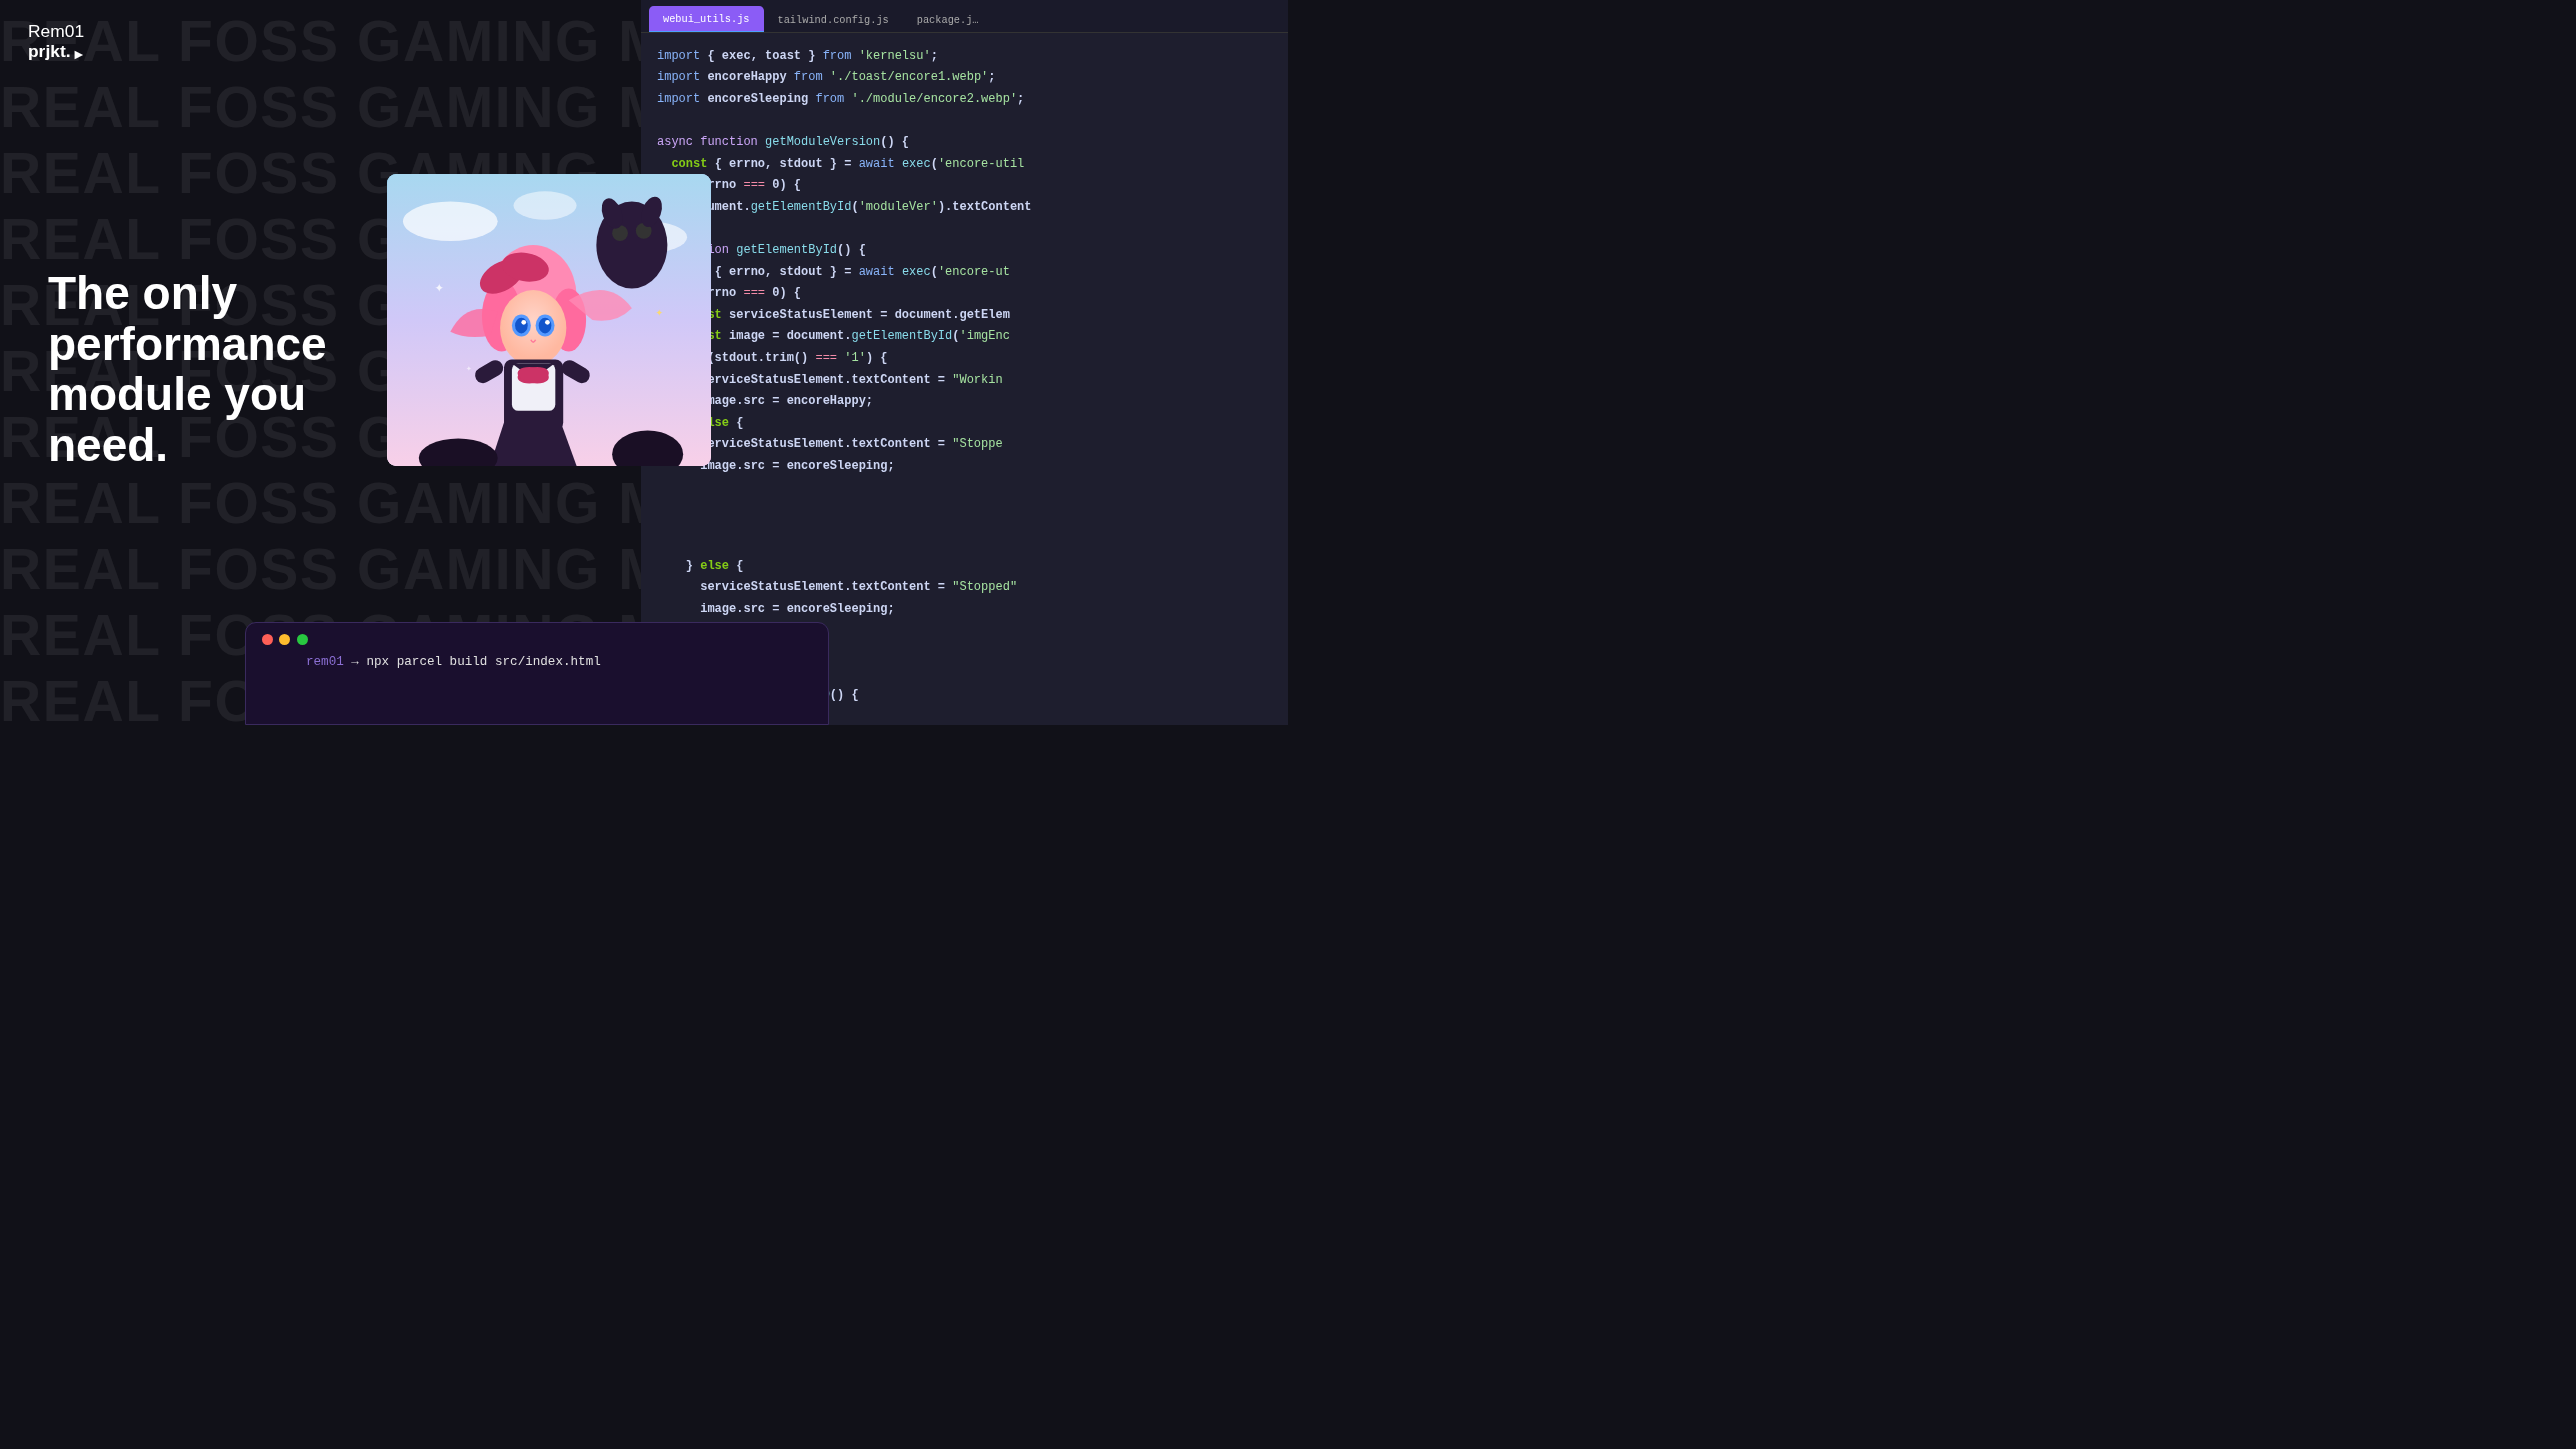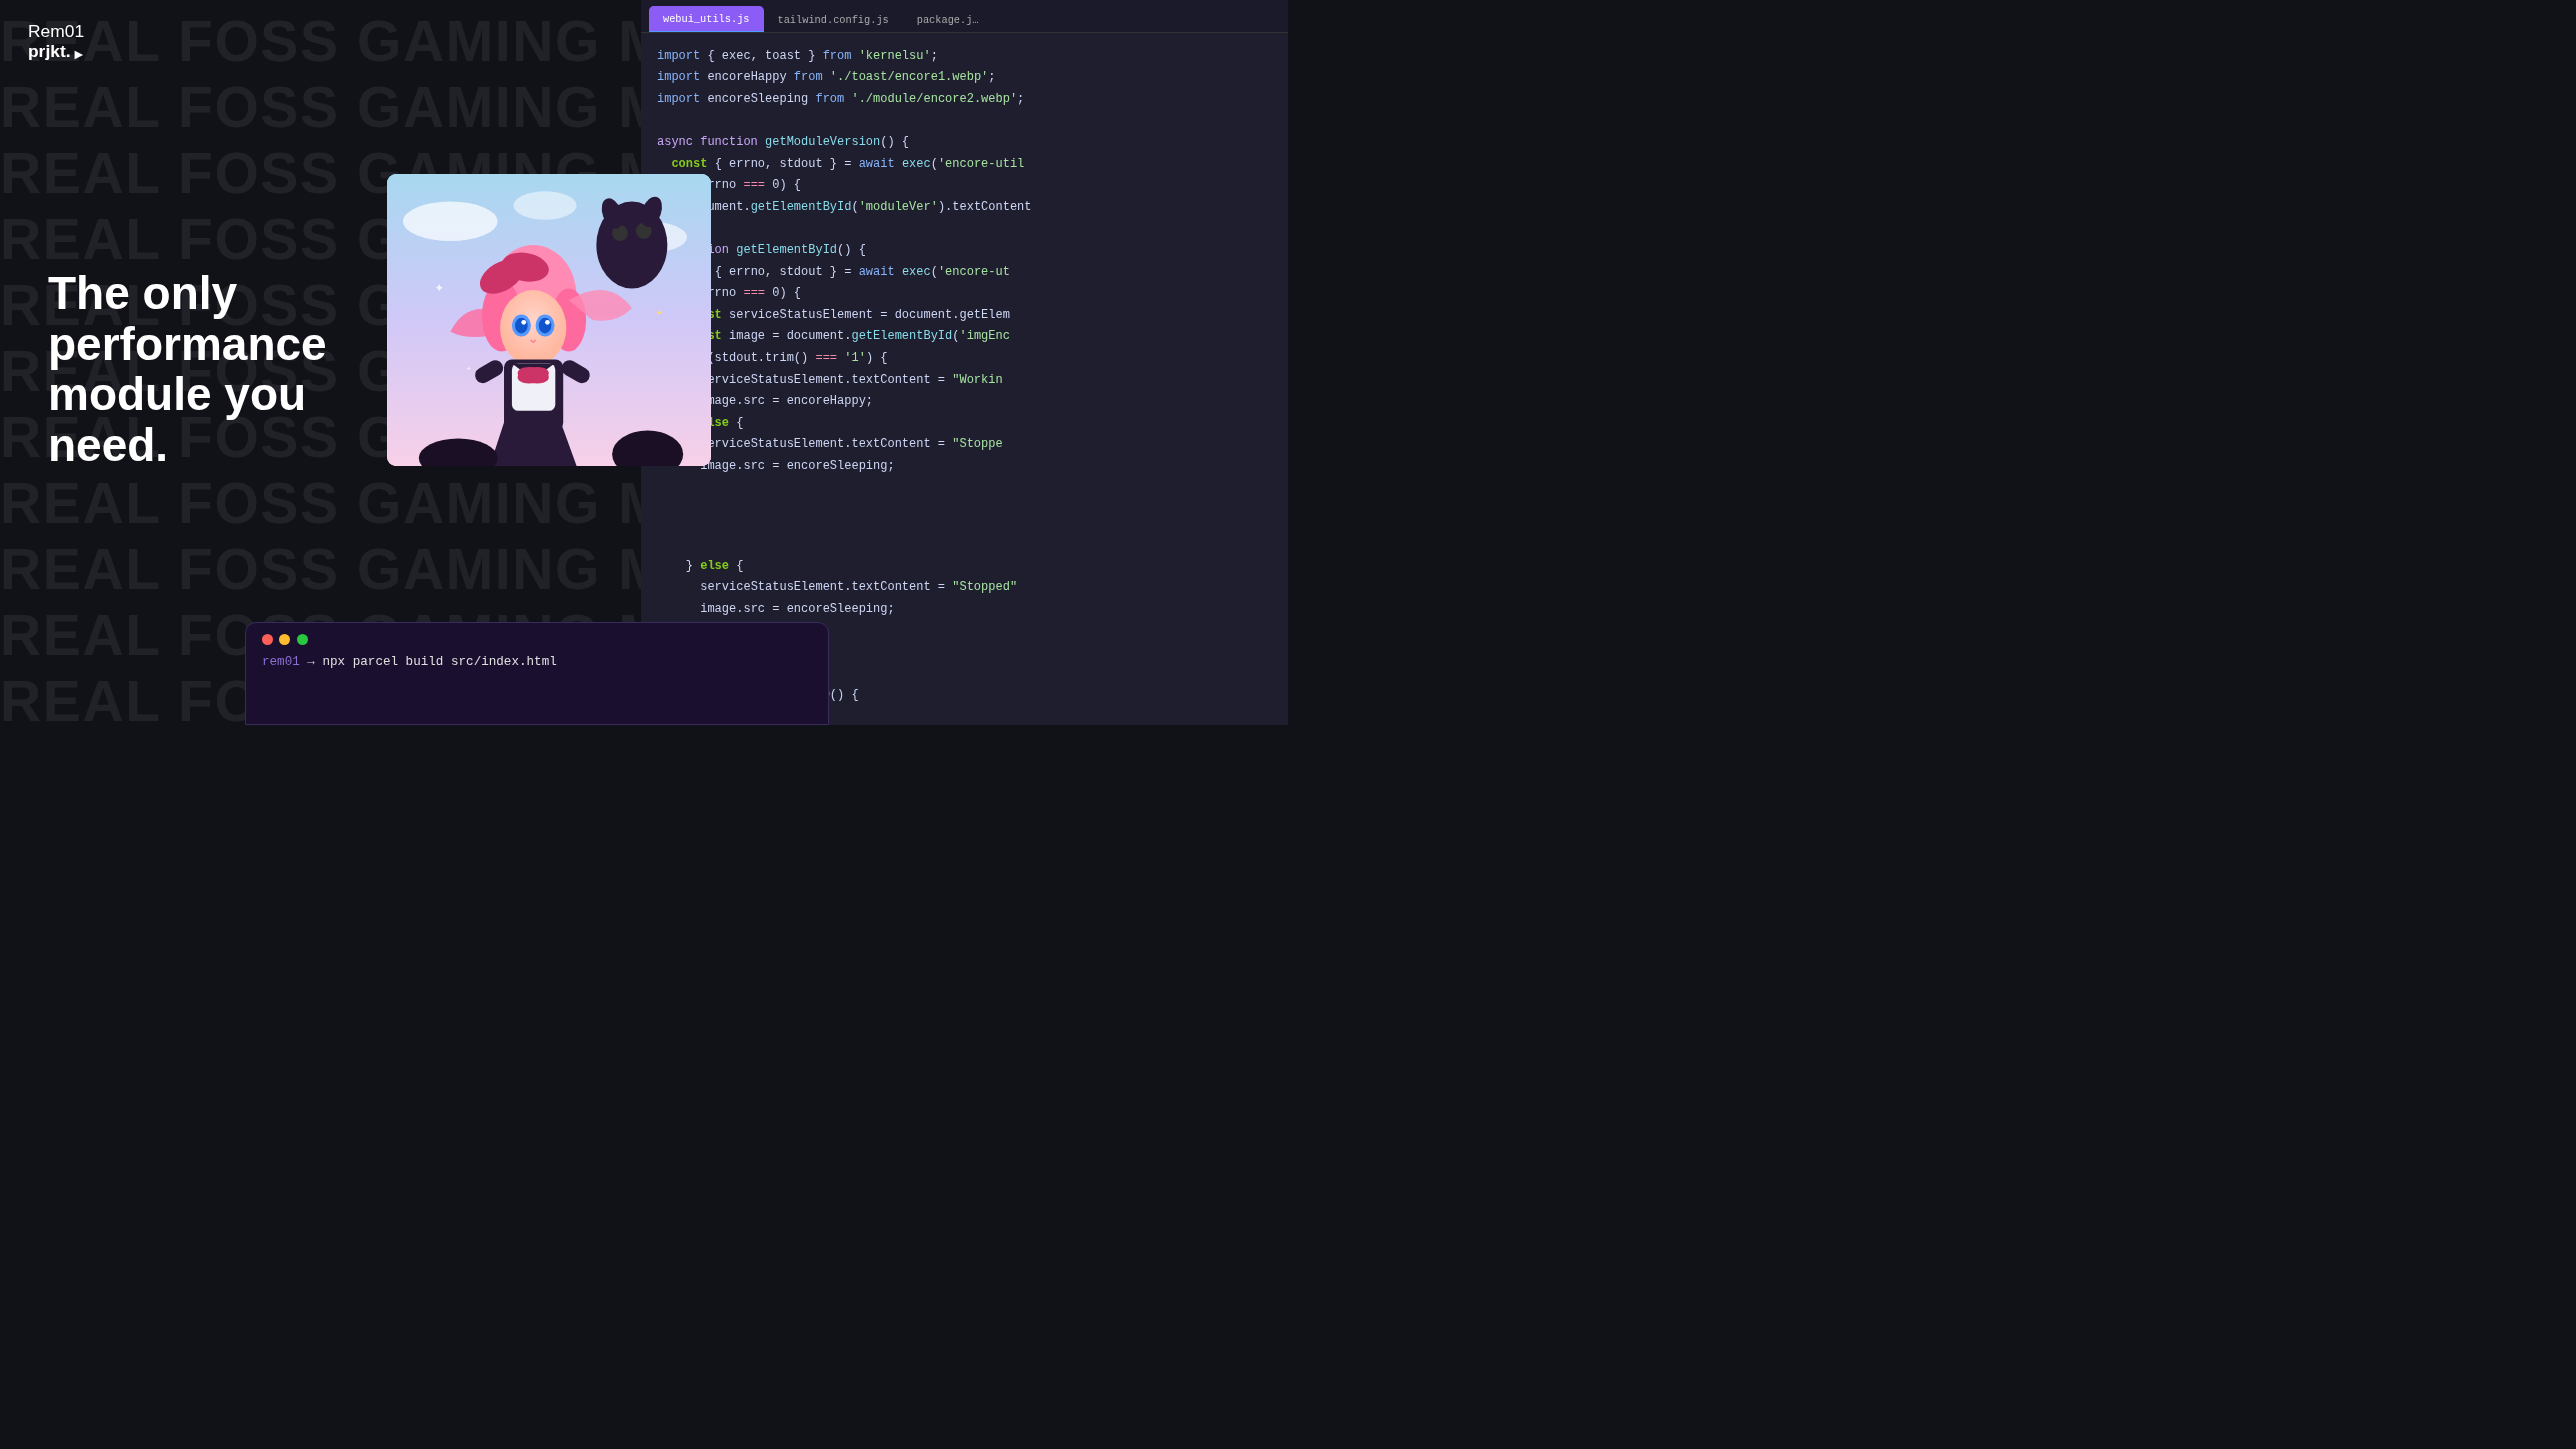--- a/index.html
+++ b/index.html
@@ -133,21 +133,21 @@
       color: #cdd6f4;
       white-space: pre;
       overflow: hidden;
     }
 
     .kw { color: #84cc16; font-weight: bold; } 
     .kw-import { color: #89b4fa; } 
     .fn { color: #89dceb; } 
     .str { color: #a6e3a1; } 
     .op { color: #f38ba8; } 
-    .plain { color: #cdd6f4; }
+    .plain { color: #cdd6f4; font-weight: bold; }
     .async-kw { color: #cba6f7; }
 
     
     .anime-image {
       position: absolute;
       top: 174px;
       left: 387px;
       width: 324px;
       height: 292px;
       z-index: 20;
@@ -200,20 +200,21 @@
     }
 
     .dot-red { background: #ff5f57; }
     .dot-yellow { background: #febc2e; }
     .dot-green { background: #28c840; }
 
     .terminal-line {
       font-family: 'Courier New', monospace;
       font-size: 12.6px;
       color: #ddd;
+      margin-left: 44px;
     }
 
     .terminal-prompt {
       color: #8b6fd4;
     }
 
     .terminal-arrow {
       color: #ddd;
     }
 

